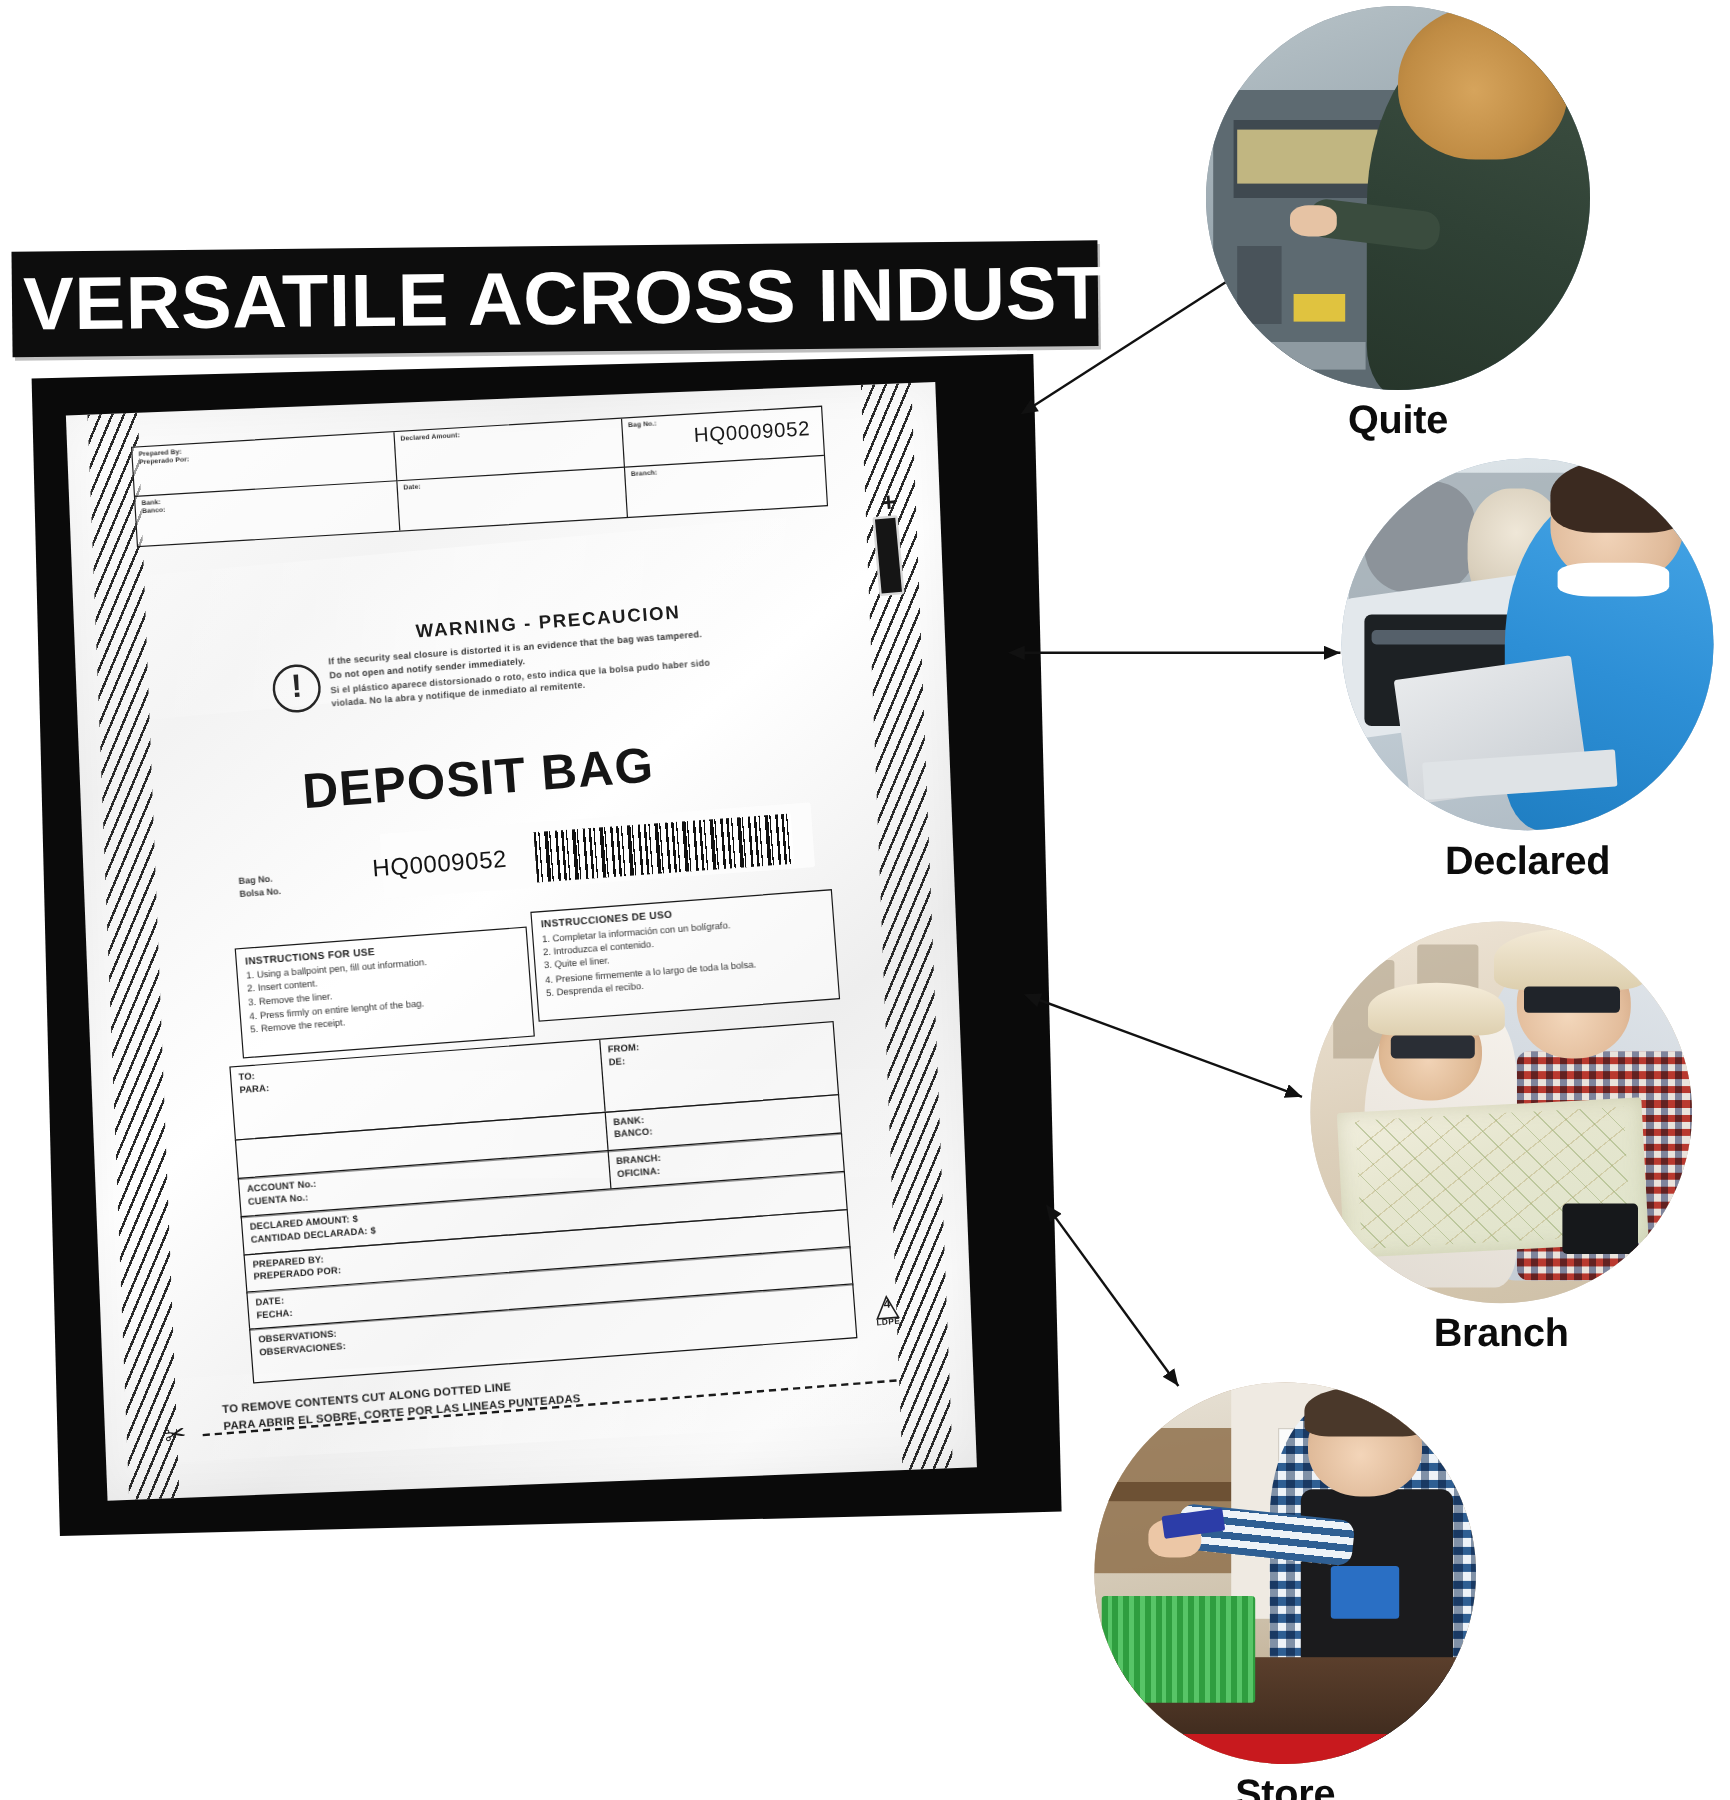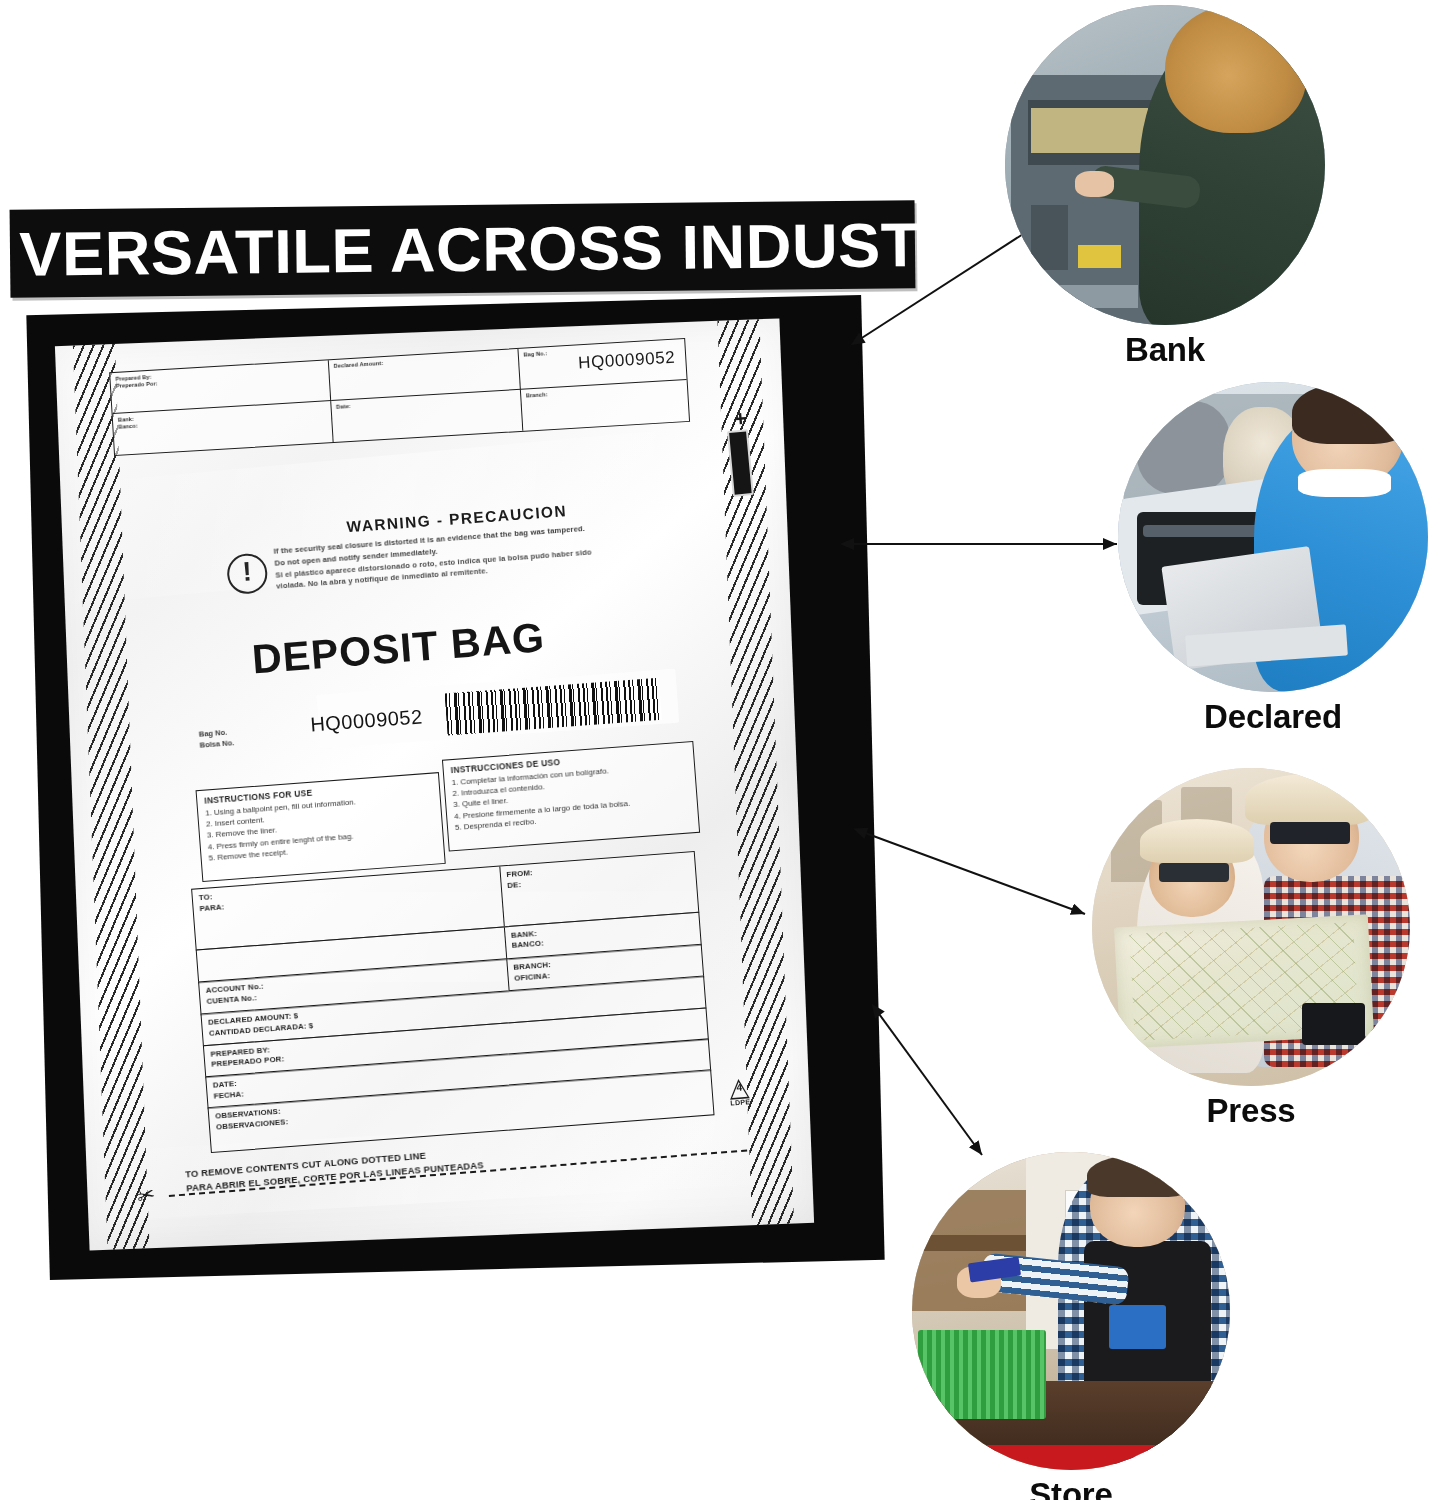--- a/index.html
+++ b/index.html
@@ -432,21 +432,21 @@
         <div class="bk-atm-key"></div>
         <div class="bk-atm-yellow"></div>
         <div class="bk-atm-tray"></div>
       </div>
       <div class="bk-person"></div>
       <div class="bk-hair"></div>
       <div class="bk-arm"></div>
       <div class="bk-hand"></div>
     </div>
   </div>
-  <div class="cap">Bank</div>
+  <div class="cap">Quite</div>
 </div>
 
 <div class="photo-item" id="photo-business">
   <div class="circle" id="circle-business">
     <div class="ph">
       <div class="bs-bg"></div>
       <div class="bs-row"></div>
       <div class="bs-p1"></div>
       <div class="bs-p2"></div>
       <div class="bs-seat"></div>
@@ -479,21 +479,21 @@
       <div class="tv-woman"></div>
       <div class="tv-headw"></div>
       <div class="tv-hatw"></div>
       <div class="tv-sungw"></div>
       <div class="tv-map">
         <div class="tv-maplines"></div>
       </div>
       <div class="tv-cam"></div>
     </div>
   </div>
-  <div class="cap">Press</div>
+  <div class="cap">Branch</div>
 </div>
 
 <div class="photo-item" id="photo-store">
   <div class="circle" id="circle-store">
     <div class="ph">
       <div class="st-bg"></div>
       <div class="st-shelf"></div>
       <div class="st-shelf2"></div>
       <div class="st-wall"></div>
       <div class="st-sign"></div>

